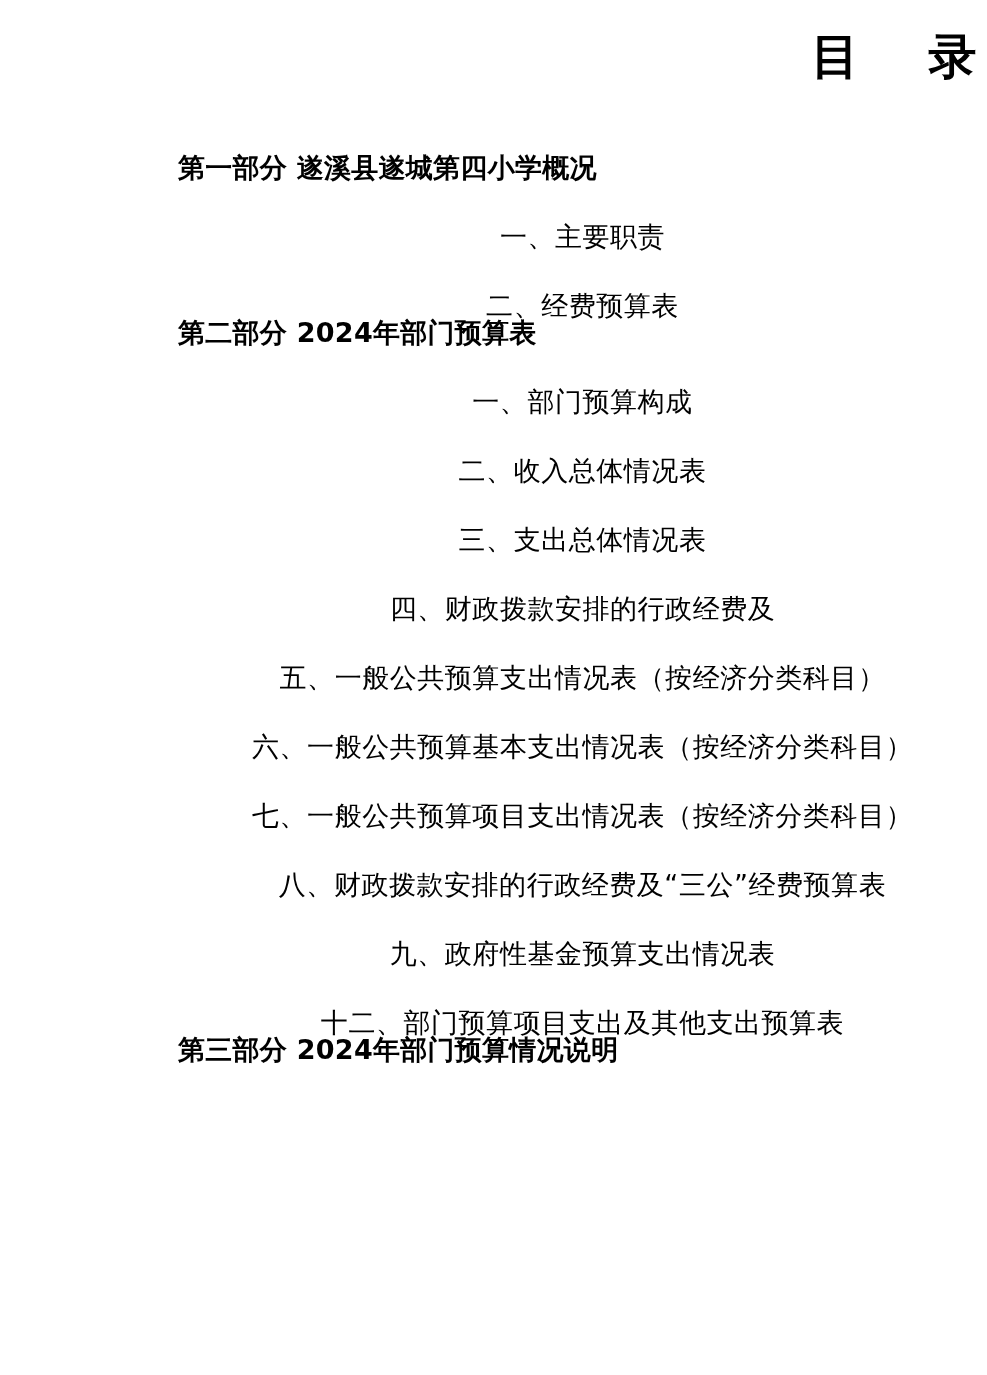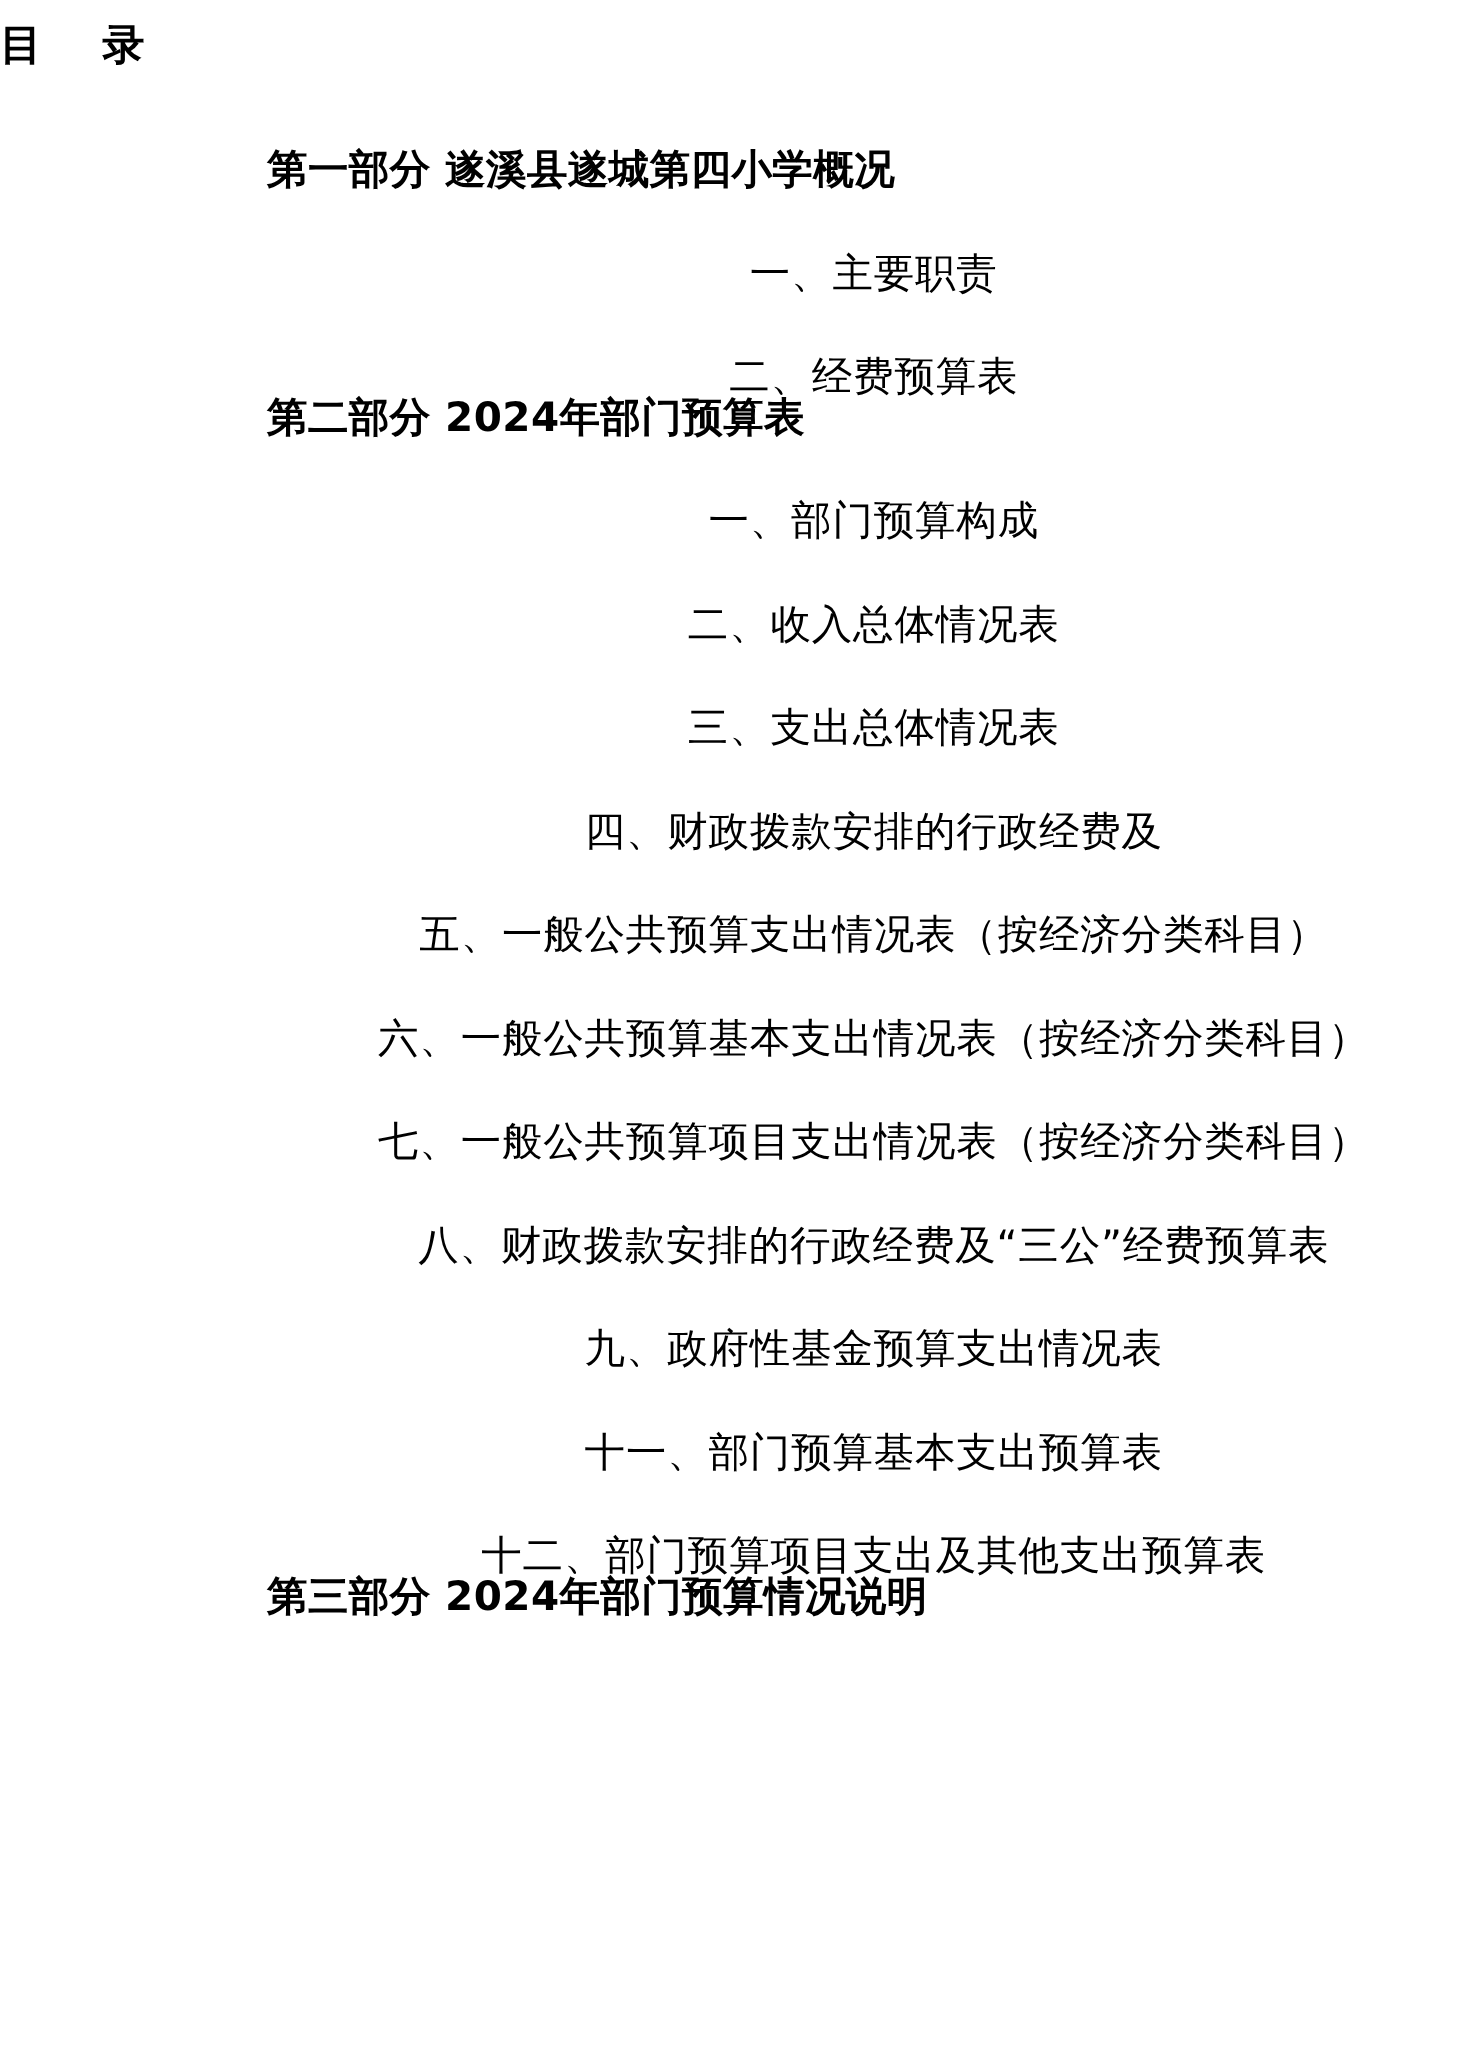--- a/index.html
+++ b/index.html
@@ -15,25 +15,25 @@
     overflow: hidden;
   }
   .page {
     position: relative;
     width: 987px;
     height: 1375px;
     box-sizing: border-box;
     padding: 0;
   }
   .doc-title {
-    text-align: left;
-    font-size: 28px;
+    text-align: right;
+    font-size: 48px;
     font-weight: 700;
     letter-spacing: 0.22em;
-    margin: 13px 0 0 0;
+    margin: 28px 0 0 0;
     padding: 0;
     line-height: 1.2;
     font-family: "DejaVu Sans", "Liberation Sans", sans-serif;
   }
   .toc {
     margin: 0;
     padding: 0 0 0 178px;
     list-style: none;
   }
   .toc-entry {
@@ -51,21 +51,21 @@
   }
   .level-item {
     font-weight: 400;
     font-size: 27px;
     margin-top: 42px;
     margin-bottom: 0;
     letter-spacing: 0.02em;
     text-align: center;
   }
   .first-entry {
-    margin-top: 53px;
+    margin-top: 68px;
   }
 </style>
 </head>
 <body>
 
 <div class="page">
   <h1 class="doc-title">目　录</h1>
   <div class="toc">
     <div class="toc-entry level-part first-entry">第一部分  遂溪县遂城第四小学概况</div>
     <div class="toc-entry level-item">一、主要职责</div>
@@ -73,18 +73,17 @@
     <div class="toc-entry level-part">第二部分  2024年部门预算表</div>
     <div class="toc-entry level-item">一、部门预算构成</div>
     <div class="toc-entry level-item">二、收入总体情况表</div>
     <div class="toc-entry level-item">三、支出总体情况表</div>
     <div class="toc-entry level-item">四、财政拨款安排的行政经费及</div>
     <div class="toc-entry level-item">五、一般公共预算支出情况表（按经济分类科目）</div>
     <div class="toc-entry level-item">六、一般公共预算基本支出情况表（按经济分类科目）</div>
     <div class="toc-entry level-item">七、一般公共预算项目支出情况表（按经济分类科目）</div>
     <div class="toc-entry level-item">八、财政拨款安排的行政经费及“三公”经费预算表</div>
     <div class="toc-entry level-item">九、政府性基金预算支出情况表</div>
-    <div class="toc-entry level-item">十一、部门预算基本支出预算表</div>
     <div class="toc-entry level-item">十二、部门预算项目支出及其他支出预算表</div>
     <div class="toc-entry level-part">第三部分  2024年部门预算情况说明</div>
 
   </div>
 </div>
 
 </body></html>

